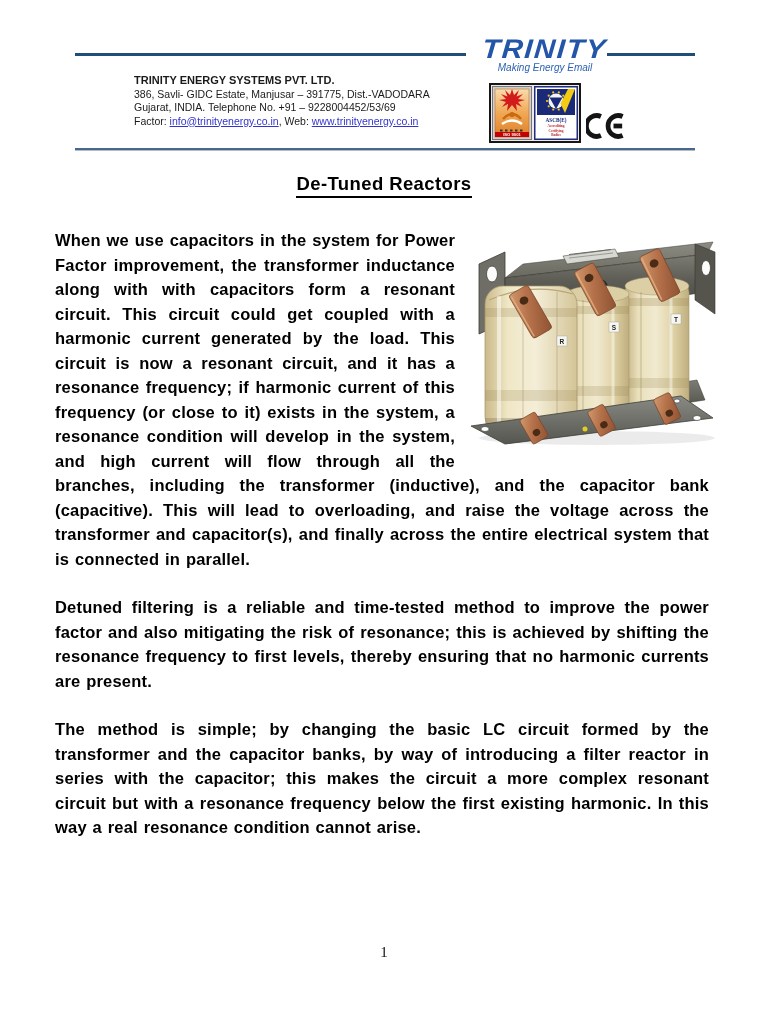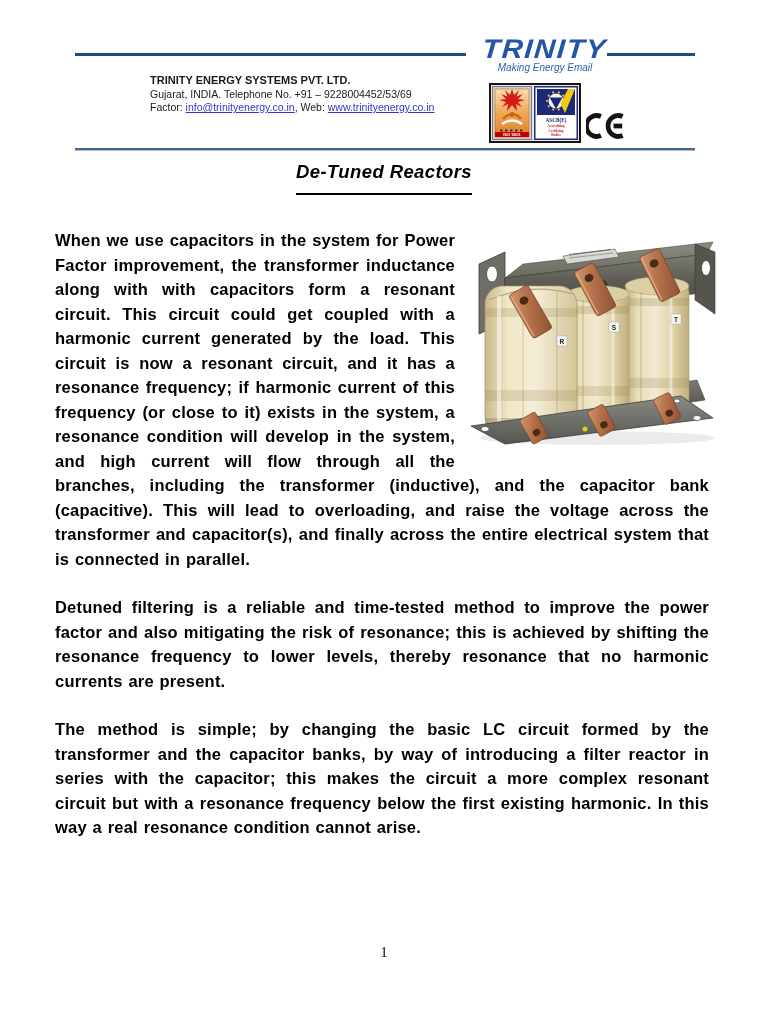--- a/index.html
+++ b/index.html
@@ -20,40 +20,40 @@
     display:inline-block;
     font-style:italic;font-weight:bold;font-size:27px;line-height:26px;
     color:#2356a8;letter-spacing:1.5px;transform:scaleX(1.08) skewX(-4deg);
     white-space:nowrap;
   }
   .logo .tagline{
     display:block;margin-top:0px;
     font-style:italic;font-size:10px;line-height:11px;color:#2c62b4;
     white-space:nowrap;
   }
-  .company{position:absolute;left:150px;top:74px;font-size:10.5px;line-height:13.5px;color:#1a1a1a;}
+  .company{position:absolute;left:134px;top:74px;font-size:10.5px;line-height:13.5px;color:#1a1a1a;}
   .company .cname{font-weight:bold;font-size:11px;}
   .company a{color:#3434cd;text-decoration:underline;cursor:pointer;margin-top:16px;}
   .badges{
     position:absolute;left:489px;top:83px;
     display:flex;gap:2px;align-items:stretch;
     border:2px solid #161616;background:#efe8ea;padding:1px;
   }
   .badges svg{display:block;}
   .ce{position:absolute;left:586px;top:113px;}
   .header-divider{
     position:absolute;left:75px;top:148px;width:620px;height:2px;
     background:#46688f;box-shadow:0 1px 0 rgba(120,130,145,.55);
   }
   
   .title-wrap{position:absolute;top:157px;left:0;width:768px;text-align:center;}
   .title{
-    display:inline-block;margin:4px;
+    display:inline-block;margin:16px;
     font-size:18.5px;font-weight:bold;letter-spacing:.4px;
-    border-bottom:2.5px solid #000;padding-bottom:10px;font-style:italic;
+    border-bottom:2.5px solid #000;padding-bottom:1px;
   }
   
   .body{
     position:absolute;top:228px;left:55px;width:662px;
     font-weight:bold;font-size:16.5px;line-height:24.5px;
     text-align:justify;letter-spacing:.2px;word-spacing:1px;
   }
   .body p{margin:0 8px 24px 0;}
   .figure{
     float:right;width:252px;height:218px;
@@ -74,20 +74,21 @@
   <div class="header">
     <div class="rule-left"></div>
     <div class="logo">
       <span class="brand">TRINITY</span>
       <span class="tagline">Making Energy Email</span>
     </div>
     <div class="rule-right"></div>
 
     <div class="company">
       <div class="cname">TRINITY ENERGY SYSTEMS PVT. LTD.</div>
+      <div>386, Savli- GIDC Estate, Manjusar – 391775, Dist.-VADODARA</div>
       <div>Gujarat, INDIA.  Telephone No. +91 – 9228004452/53/69</div>
       <div><span>Factor: </span><a>info@trinityenergy.co.in</a><span>, Web: </span><a>www.trinityenergy.co.in</a></div>
     </div>
 
     <div class="badges">
 
       <svg width="40" height="54" viewBox="0 0 40 54">
         <defs>
           <linearGradient id="gIso" x1="0" y1="0" x2="0" y2="1">
             <stop offset="0" stop-color="#f8dcab"></stop>
@@ -291,21 +292,21 @@
           <text x="97" y="114">R</text>
           <rect x="144" y="92" width="10" height="10" fill="#f7f7f2" stroke="#999" stroke-width="0.4"></rect>
           <text x="149" y="100">S</text>
           <rect x="206" y="84" width="10" height="10" fill="#f7f7f2" stroke="#999" stroke-width="0.4"></rect>
           <text x="211" y="92">T</text>
         </g>
       </svg>
     </div>
 
     <p>When we use capacitors in the system for Power Factor improvement, the transformer inductance along with with capacitors form a resonant circuit. This circuit could get coupled with a harmonic current generated by the load. This circuit is now a resonant circuit, and it has a resonance frequency; if harmonic current of this frequency (or close to it) exists in the system, a resonance condition will develop in the system, and high current will flow through all the branches, including the transformer (inductive), and the capacitor bank (capacitive). This will lead to overloading, and raise the voltage across the transformer and capacitor(s), and finally across the entire electrical system that is connected in parallel.</p>
-    <p>Detuned filtering is a reliable and time-tested method to improve the power factor and also mitigating the risk of resonance; this is achieved by shifting the resonance frequency to lower levels, thereby resonance that no harmonic currents are present.</p>
+    <p>Detuned filtering is a reliable and time-tested method to improve the power factor and also mitigating the risk of resonance; this is achieved by shifting the resonance frequency to first levels, thereby ensuring that no harmonic currents are present.</p>
     <p>The method is simple; by changing the basic LC circuit formed by the transformer and the capacitor banks, by way of introducing a filter reactor in series with the capacitor; this makes the circuit a more complex resonant circuit but with a resonance frequency below the first existing harmonic. In this way a real resonance condition cannot arise.</p>
   </div>
 
   <div class="footer">
     <span>1</span>
   </div>
 
 </div>
 
 </body></html>

